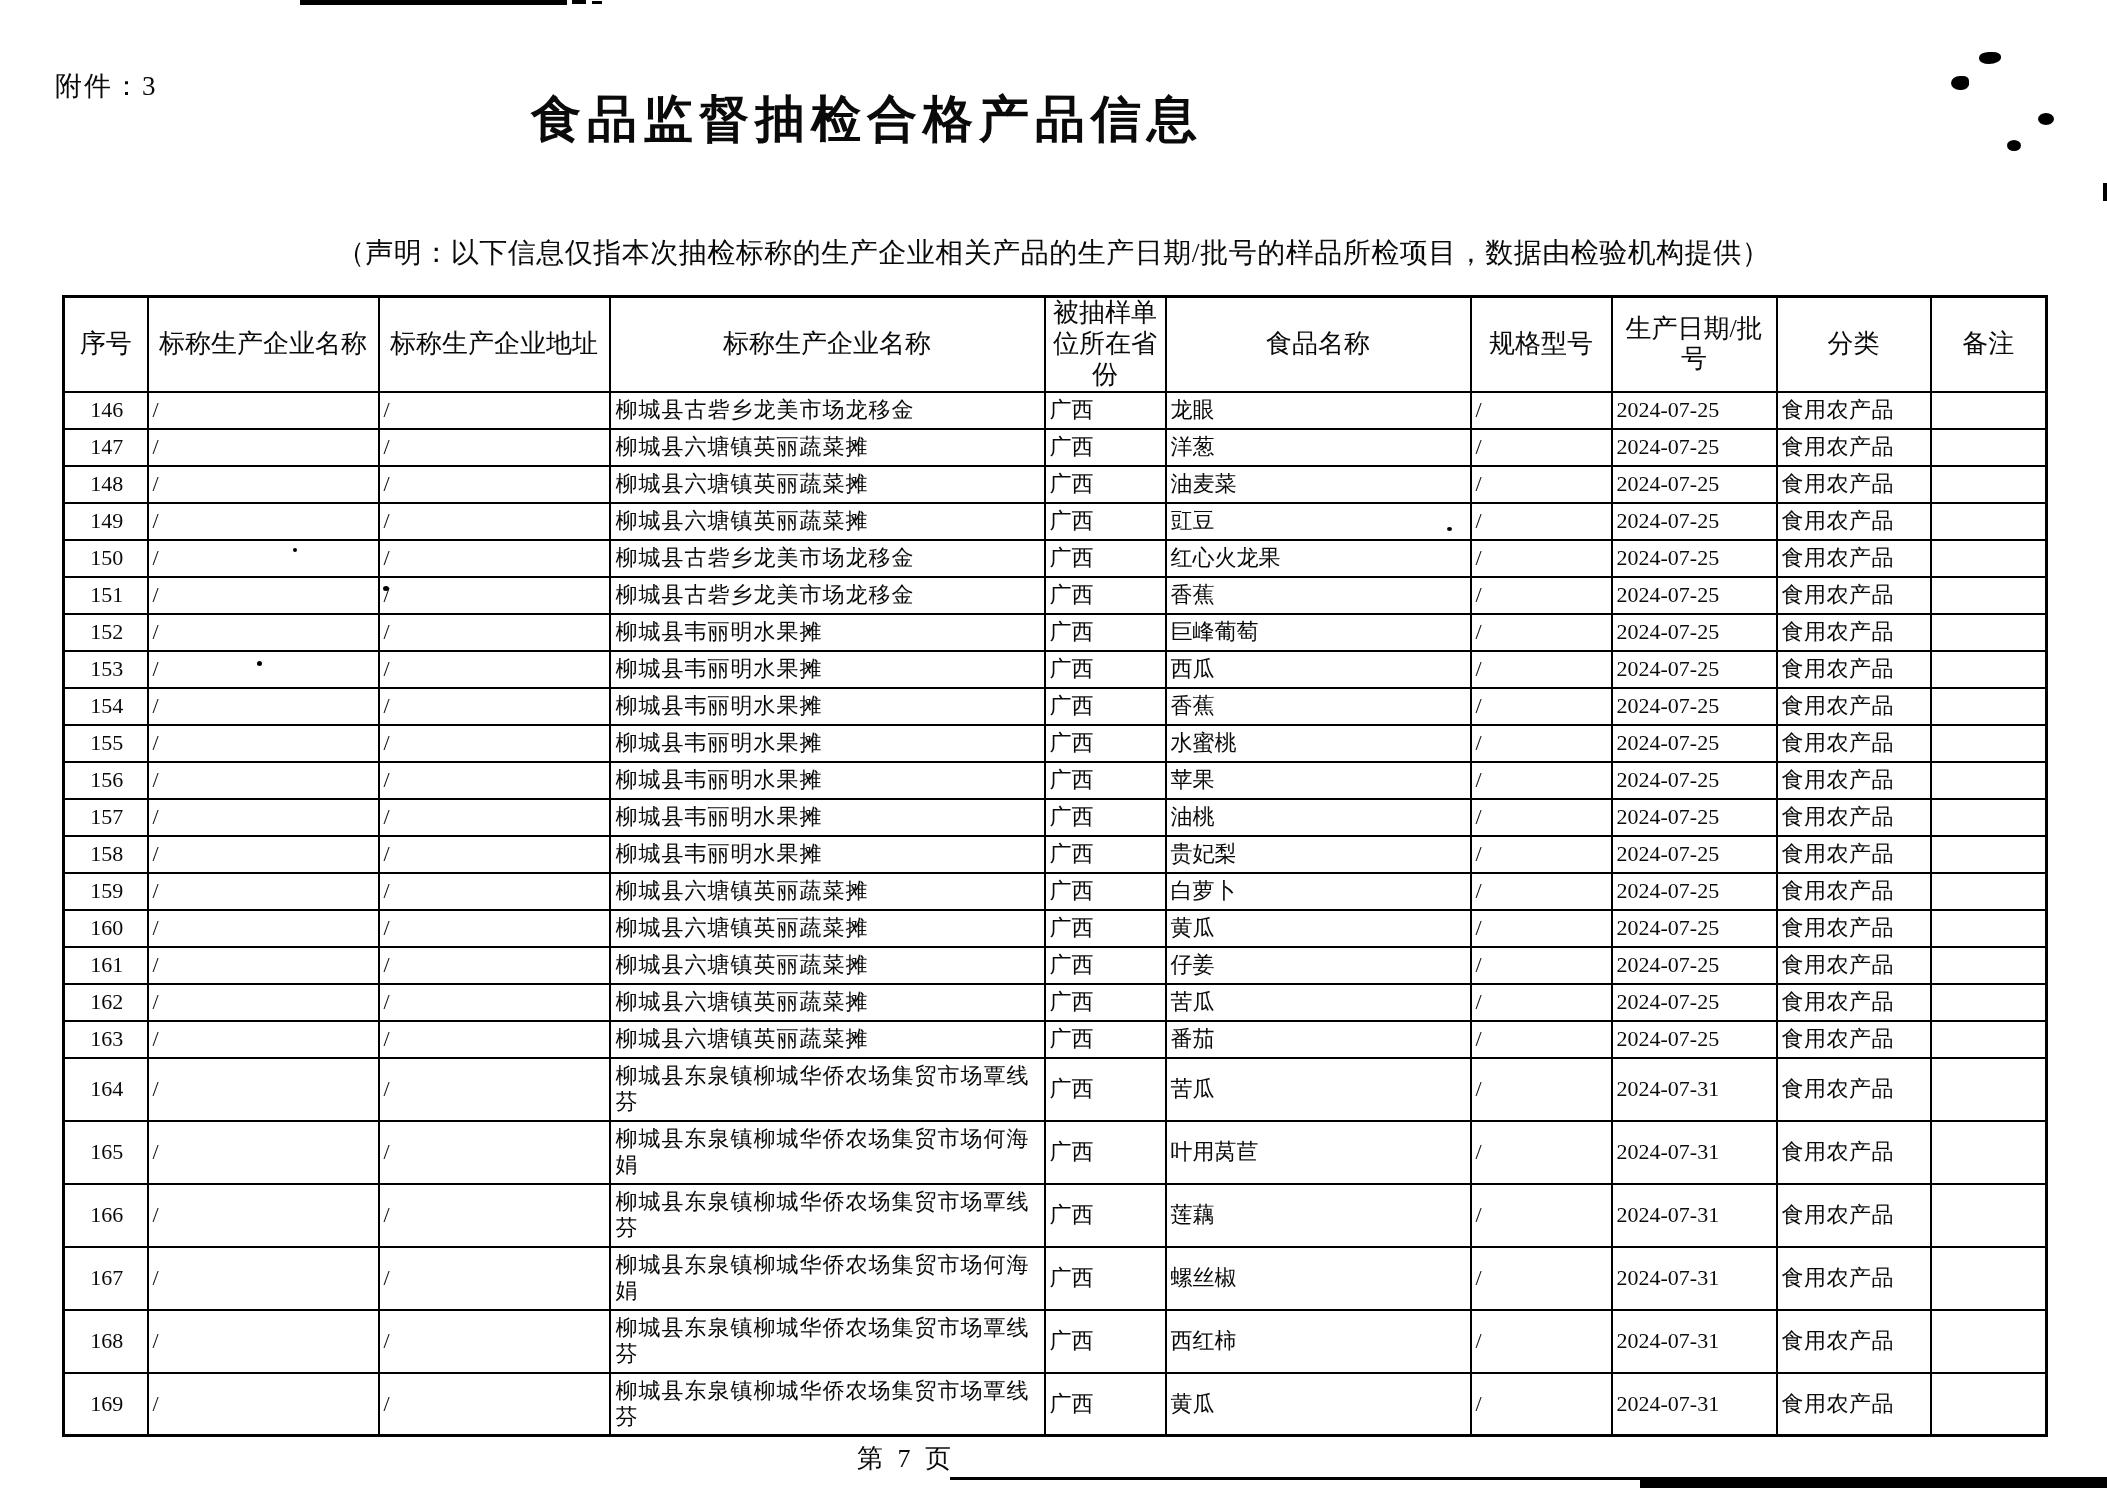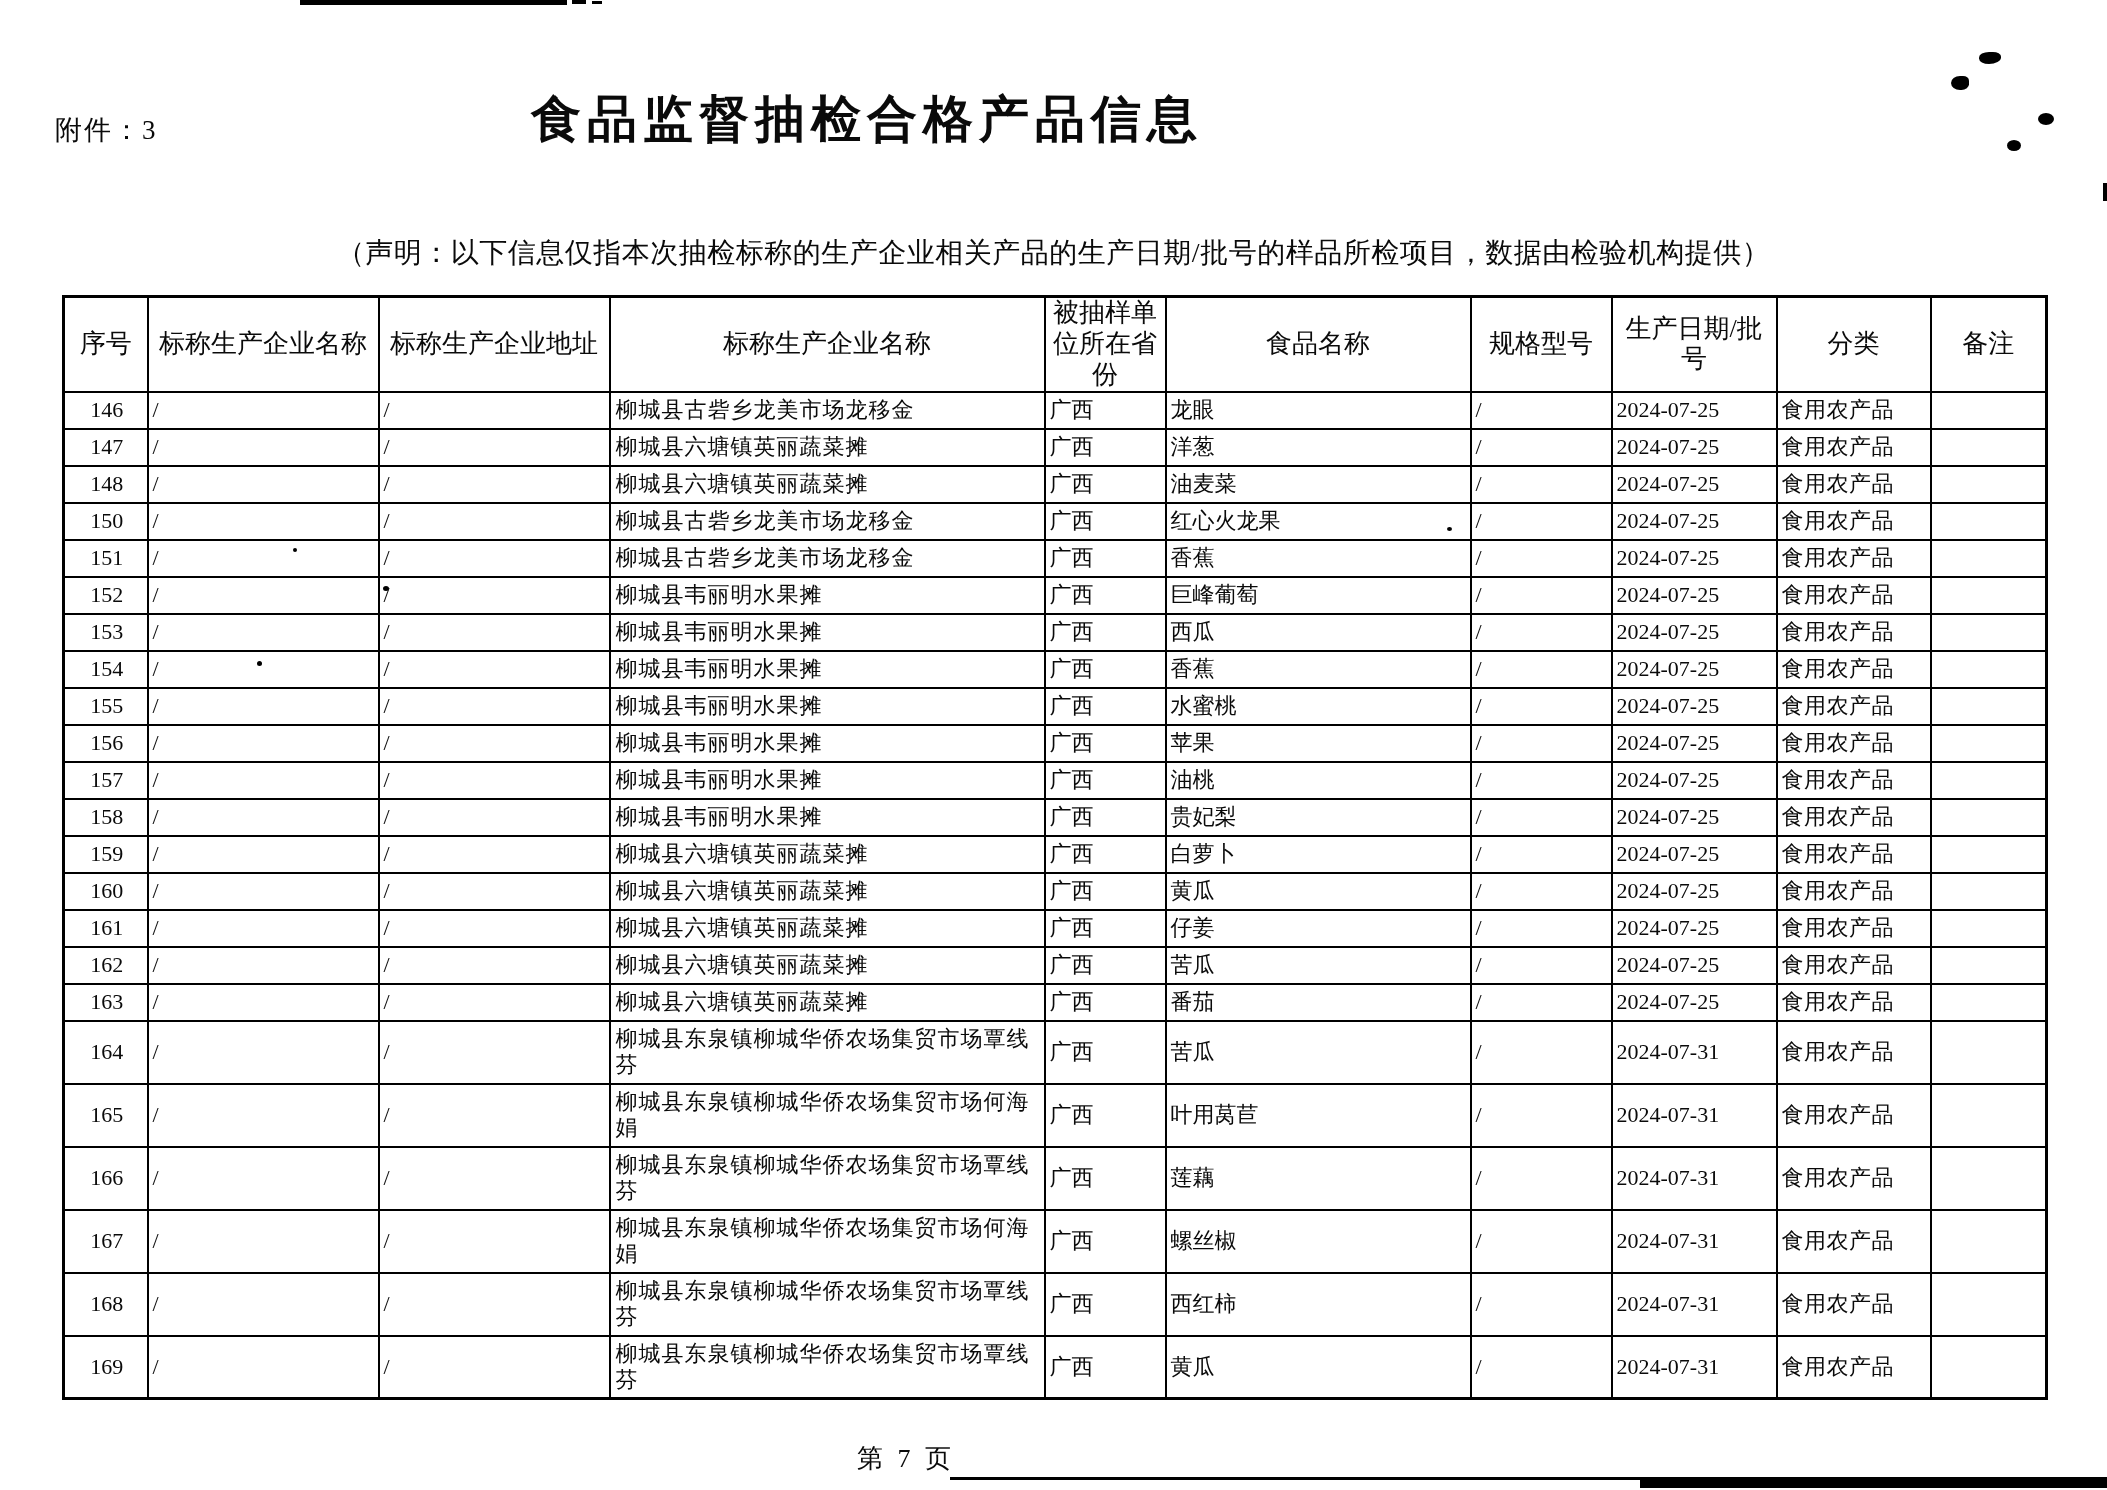--- a/index.html
+++ b/index.html
@@ -7,21 +7,21 @@
     width:2107px;height:1490px;
     background:#ffffff;
     position:relative;
     overflow:hidden;
     font-family:"Liberation Serif","DejaVu Serif",serif;
     color:#0a0a0a;
     -webkit-font-smoothing:none;
   }
   .attachment{
     position:absolute;left:55px;top:68px;
-    font-size:27px;letter-spacing:2px;margin-top:44px;
+    font-size:27px;letter-spacing:2px;
   }
   .doc-title{
     position:absolute;left:0;top:86px;width:1734px;
     text-align:center;
     font-size:50px;font-weight:600;letter-spacing:6px;
   }
   .declaration{
     position:absolute;left:0;top:234px;width:2107px;
     text-align:center;
     font-size:28px;letter-spacing:0.5px;
@@ -157,20 +157,32 @@
         <td class="col2">/</td>
         <td class="col3">柳城县六塘镇英丽蔬菜摊</td>
         <td class="col4">广西</td>
         <td class="col5">油麦菜</td>
         <td class="col6">/</td>
         <td class="col7">2024-07-25</td>
         <td class="col8">食用农产品</td>
         <td class="col9"></td>
       </tr>
       <tr>
+        <td class="col0">149</td>
+        <td class="col1">/</td>
+        <td class="col2">/</td>
+        <td class="col3">柳城县六塘镇英丽蔬菜摊</td>
+        <td class="col4">广西</td>
+        <td class="col5">豇豆</td>
+        <td class="col6">/</td>
+        <td class="col7">2024-07-25</td>
+        <td class="col8">食用农产品</td>
+        <td class="col9"></td>
+      </tr>
+      <tr>
         <td class="col0">150</td>
         <td class="col1">/</td>
         <td class="col2">/</td>
         <td class="col3">柳城县古砦乡龙美市场龙移金</td>
         <td class="col4">广西</td>
         <td class="col5">红心火龙果</td>
         <td class="col6">/</td>
         <td class="col7">2024-07-25</td>
         <td class="col8">食用农产品</td>
         <td class="col9"></td>

